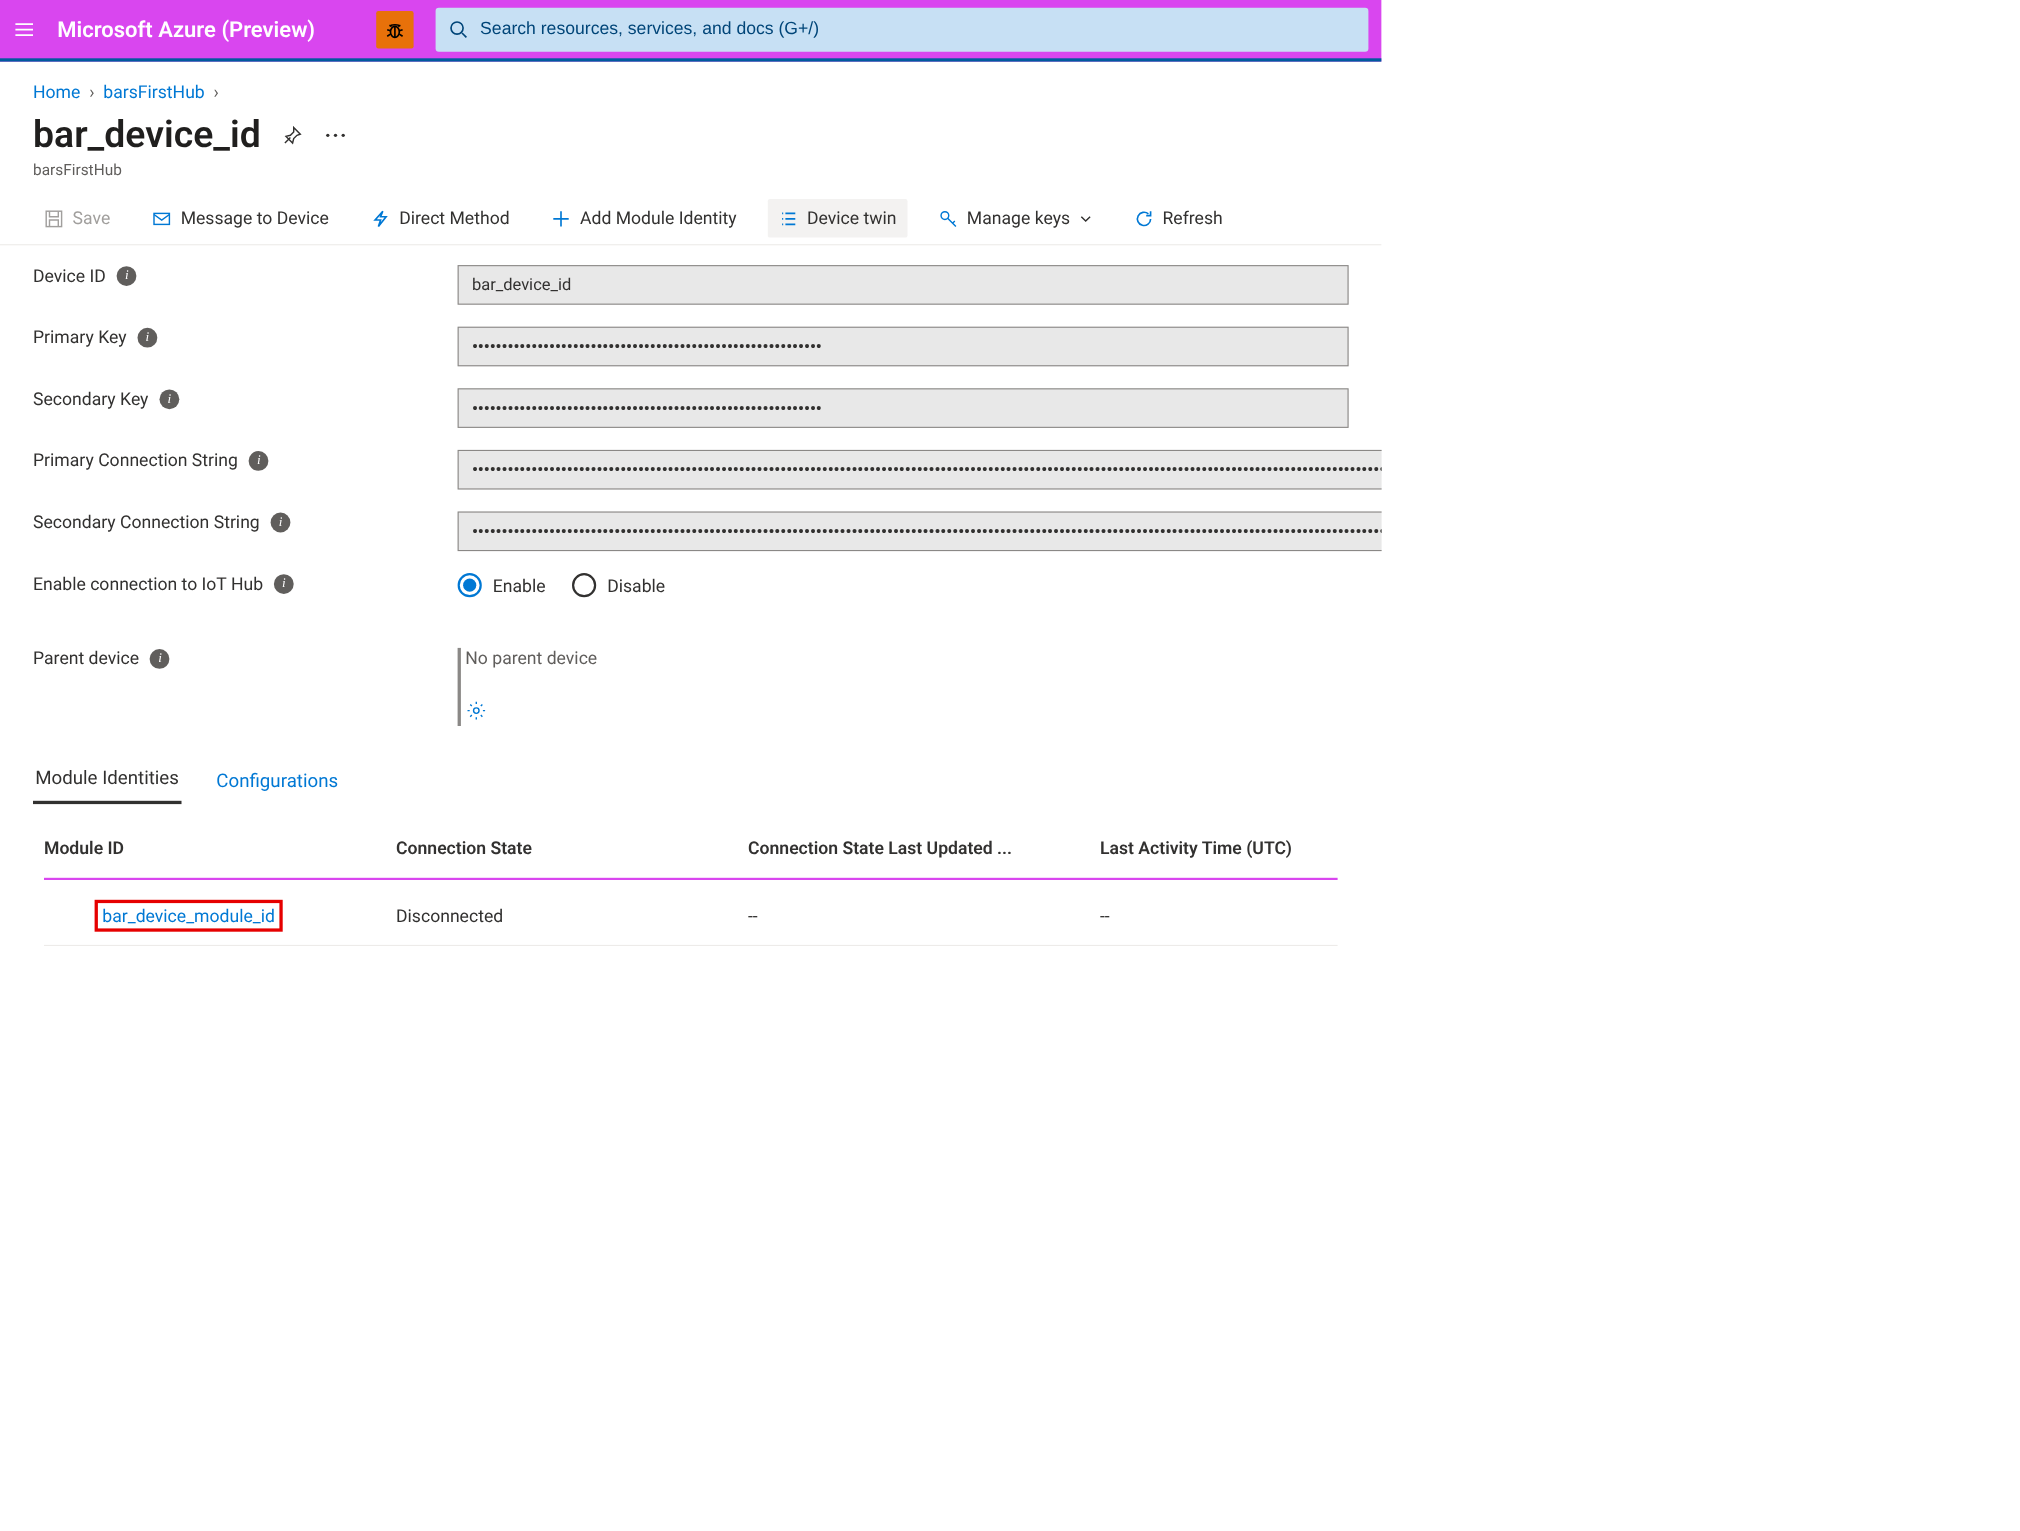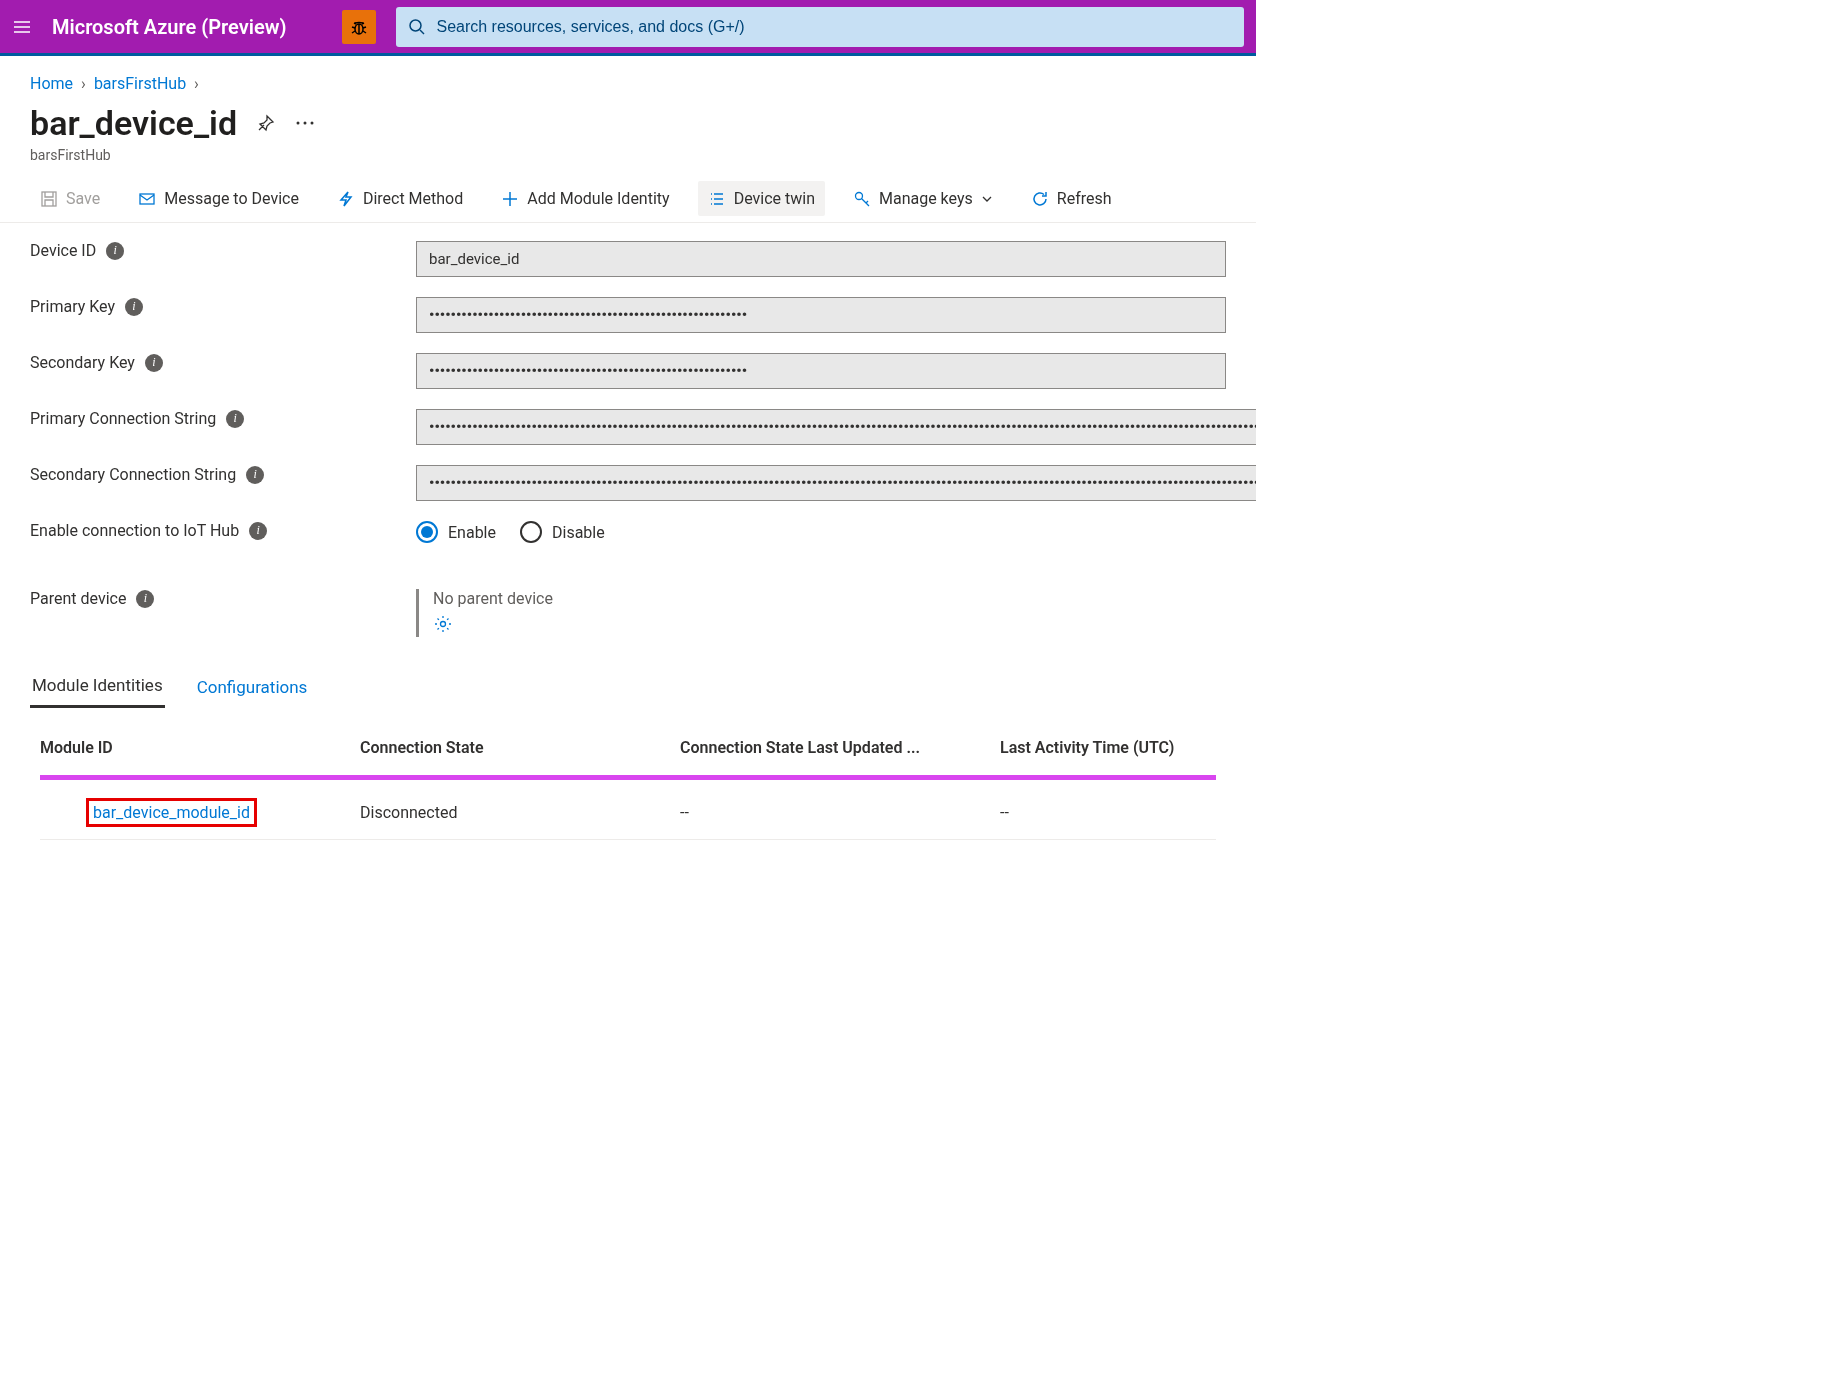--- a/index.html
+++ b/index.html
@@ -9,21 +9,21 @@
     color: #323130;
     font-size: 14px;
     width: 1256px;
   }
 
   
   .top-header {
     display: flex;
     align-items: center;
     height: 56px;
-    background: #a21caf;
+    background: #d946ef;
     border-bottom: 3px solid #005a9e;
     color: #ffffff;
     padding-left: 12px;
     padding-right: 12px;
     gap: 20px;
   }
   .hamburger svg { display:block; }
   .brand {
     font-size: 20px;
     font-weight: 600;
@@ -157,23 +157,23 @@
     border: 2px solid #323130;
     display: flex; align-items: center; justify-content: center;
   }
   .radio-circle.selected { border-color: #0078d4; }
   .radio-circle.selected::after {
     content: ""; width: 12px; height: 12px; border-radius: 50%; background: #0078d4;
   }
   .parent-block {
     display: flex; align-items: flex-start;
     border-left: 3px solid #8a8886;
-    padding-left: 14px;
+    padding-left: 4px;
     flex-direction: column;
-    gap: 6px;
+    gap: 28px;
   }
   .parent-text { font-size: 16px; color: #605e5c; }
   .gear-icn { color:#0078d4; width:20px; height:20px; }
 
   
   .tabs {
     display: flex; gap: 30px;
     padding: 30px 30px 0;
     border-bottom: 0px solid #edebe9;
     align-items: center;
@@ -186,21 +186,21 @@
   .tab.active { font-weight: 400; color:#323130; border-bottom: 3px solid #323130; }
   .tab.inactive { color: #0078d4; }
 
   
   .modules-table { padding: 30px 40px 20px; }
   .t-head, .t-row {
     display: grid;
     grid-template-columns: 320px 320px 320px 1fr;
     align-items: center;
   }
-  .t-head { font-weight: 600; font-size: 16px; padding-bottom: 18px; border-bottom: 5px solid #d946ef; }
+  .t-head { font-weight: 600; font-size: 16px; padding-bottom: 18px; border-bottom: 2px solid #d946ef; }
   .t-row { padding: 18px 0 12px; border-bottom: 1px solid #edebe9; font-size: 16px; }
   .mod-link {
     color: #0078d4;
     text-decoration: none;
     border: 3px solid #e60000;
     padding: 2px 4px;
     display: inline-block;
     cursor: pointer;
     margin-left: 46px;
   }

